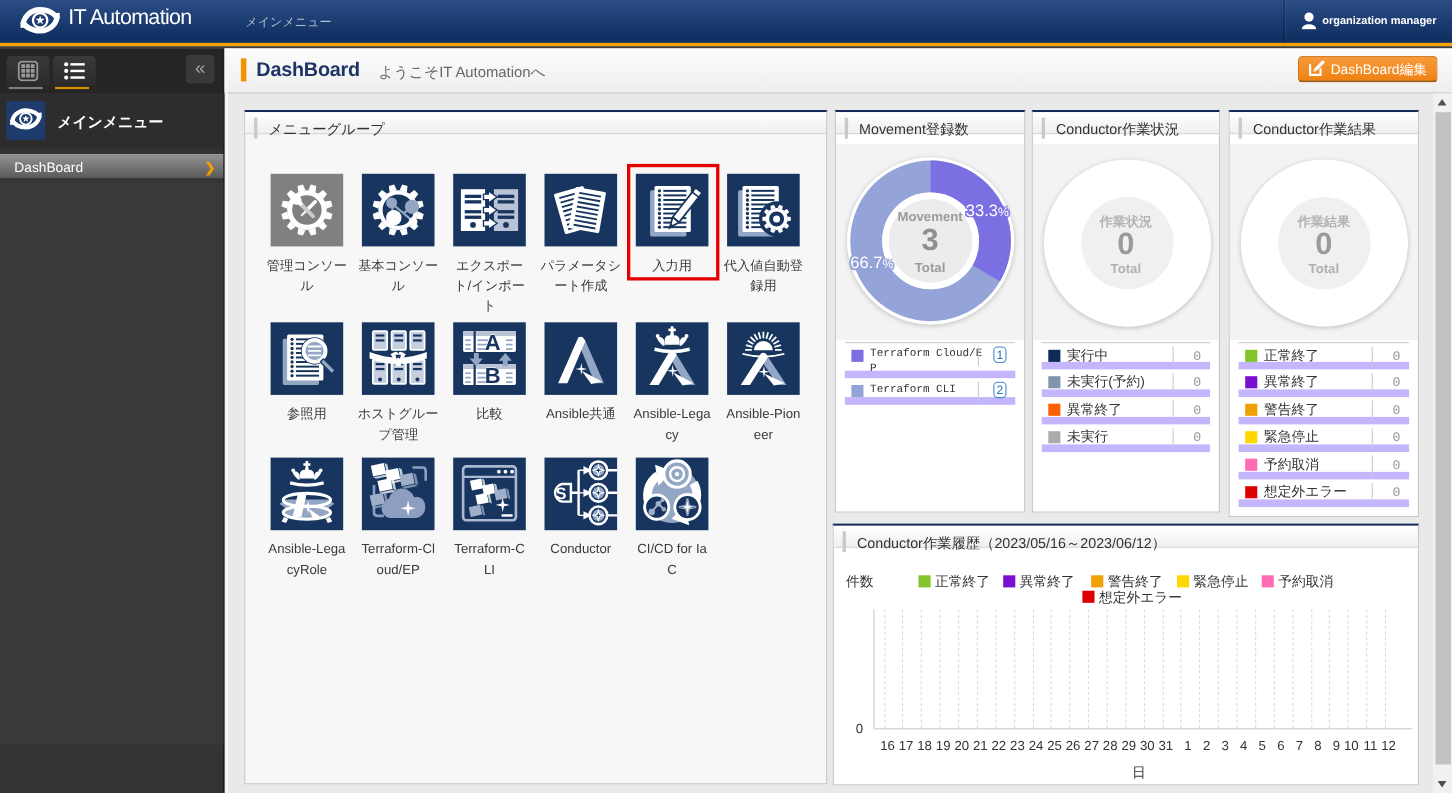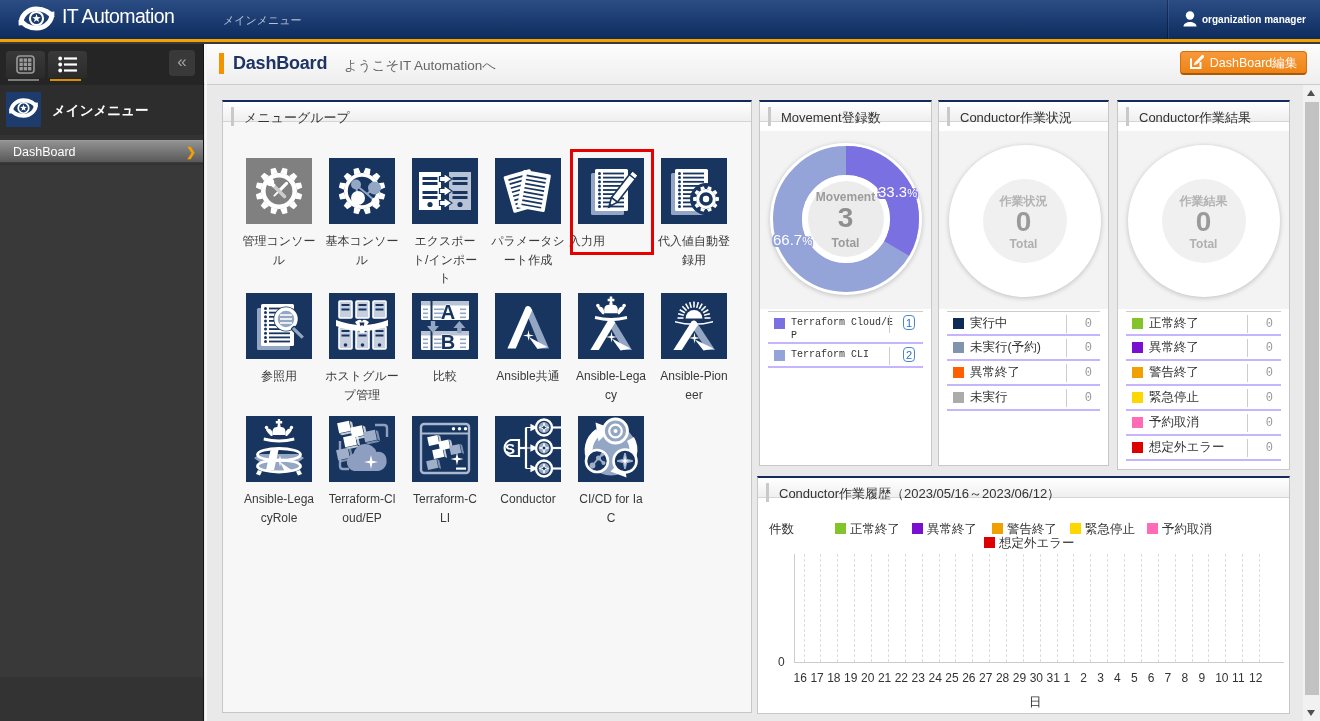--- a/index.html
+++ b/index.html
@@ -41,34 +41,34 @@
 #sbar .ard{position:absolute;left:4px;bottom:5px;width:0;height:0;border-left:4.5px solid transparent;border-right:4.5px solid transparent;border-top:6px solid #505050}
 
 .panel{position:absolute;background:#fff;border:1px solid #c7c7c7;border-top:2.5px solid #15295a}
 .phead{position:absolute;left:0;top:0;width:100%;height:20px;background:linear-gradient(#fff,#efefef);border-bottom:1px solid #d5d5d5}
 .phead .bar{position:absolute;left:8px;top:5px;width:3px;height:19px;background:#c9c9c9}
 .phead .t{position:absolute;left:21px;top:7px;font-size:13px;color:#333}
 .gray{position:absolute;left:0;width:100%;background:#f3f3f3}
 .disc{position:absolute;border-radius:50%;background:#fff;box-shadow:0 1px 5px rgba(0,0,0,.22)}
 .ctxt{position:absolute;left:0;width:100%;text-align:center;font-weight:bold}
 .plabel{position:absolute;font-size:15px;font-weight:normal;color:#fff;z-index:3}
-.lrow{position:relative;margin:0 8px;border-bottom:2px solid #c4b5fd;background:#fff}
+.lrow{position:relative;margin:0 8px;border-bottom:7px solid #c4b5fd;background:#fff}
 .lrow:first-child{border-top:1px solid #ccc}
 .lchip{position:absolute;left:6px;top:6px;width:11px;height:11px}
 .llab{position:absolute;left:23px;top:5px;font-size:12.5px;color:#333;line-height:13.5px}
 .mono{font-family:"Liberation Mono",monospace;font-size:10px;line-height:13px;top:4px}
 .lsep{position:absolute;right:33px;top:3px;width:1px;height:18px;background:#ccc}
 .lzero{position:absolute;right:8px;top:5px;font-size:12px;color:#999;font-family:"Liberation Mono",monospace}
 .lbadge{position:absolute;right:8px;top:3px;width:12px;height:15px;border:1.5px solid #4788cf;border-radius:4px;color:#2f6fbe;font-size:11px;text-align:center;line-height:15px;background:#fff}
 
 .tile{position:absolute;width:66px;height:66px}
 .tlabel{position:absolute;width:120px;text-align:center;font-size:12px;color:#3a3a3a;line-height:18.5px}
 
 .gline{position:absolute;top:76px;height:108px;border-left:1px dashed #ddd}
-.xlab{position:absolute;top:193px;width:20px;text-align:left;font-size:12px;color:#333}
+.xlab{position:absolute;top:193px;width:20px;text-align:right;font-size:12px;color:#333}
 </style></head>
 <body>
 <div id="hdr">
   <svg style="position:absolute;left:17px;top:5px" width="39" height="27" viewBox="0 0 40 28">
       <g fill="none" stroke="#fff" stroke-width="5">
         <path d="M4 21 C3 11 11 4 20 4 C28 4 34.5 8 36.5 13"></path>
         <path d="M36 7 C37 17 29 24 20 24 C12 24 5.5 20 3.5 15"></path>
       </g>
       <circle cx="20" cy="14" r="6.8" fill="#1d3c6d" stroke="#fff" stroke-width="2.2"></circle>
       <path d="M20.0,9.4 L21.1,12.5 L24.4,12.6 L21.7,14.6 L22.7,17.7 L20.0,15.8 L17.3,17.7 L18.3,14.6 L15.6,12.6 L18.9,12.5 Z" fill="#fff"></path>
@@ -272,21 +272,21 @@
       <circle cx="21.5" cy="44.4" r="1.5" fill="#17355e"></circle>
       <rect x="25" y="47.6" width="21" height="1.8" fill="#17355e"></rect>
       <circle cx="21.5" cy="48.5" r="1.5" fill="#17355e"></circle>
       <g transform="rotate(38 43 33)">
         <rect x="39.5" y="10" width="7.5" height="34" fill="#fff" stroke="#17355e" stroke-width="1.6"></rect>
         <line x1="39.5" y1="15" x2="47" y2="15" stroke="#17355e" stroke-width="1.4"></line>
         <path d="M39.5 44 h7.5 l-3.75 9 z" fill="#fff" stroke="#17355e" stroke-width="1.6"></path>
         <path d="M41.8 49.5 l1.95 4.5 l1.95 -4.5 z" fill="#17355e"></path>
       </g>
     </svg></div>
-<div class="tlabel" style="left:527px;top:232px;">入力用</div>
+<div class="tlabel" style="left:551px;top:232px;">入力用</div>
 <div class="tile" style="left:661px;top:158px;background:#17355e"><svg width="66" height="66" viewBox="0 0 66 66">
       <rect x="10" y="15" width="33" height="42" rx="1.5" fill="#93a7c4"></rect>
       <rect x="14" y="11" width="33" height="42" rx="1.5" fill="#fff"></rect>
       <rect x="22" y="14.6" width="21" height="1.8" fill="#17355e"></rect>
       <circle cx="18.5" cy="15.5" r="1.5" fill="#17355e"></circle>
       <rect x="22" y="18.7" width="21" height="1.8" fill="#17355e"></rect>
       <circle cx="18.5" cy="19.6" r="1.5" fill="#17355e"></circle>
       <rect x="22" y="22.9" width="21" height="1.8" fill="#17355e"></rect>
       <circle cx="18.5" cy="23.8" r="1.5" fill="#17355e"></circle>
       <rect x="22" y="27.0" width="21" height="1.8" fill="#17355e"></rect>

